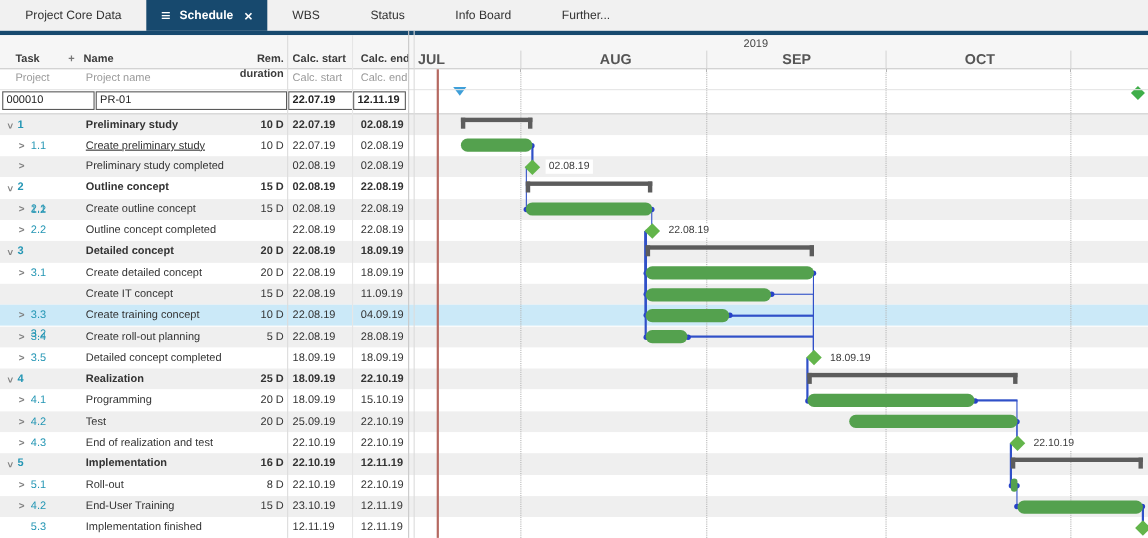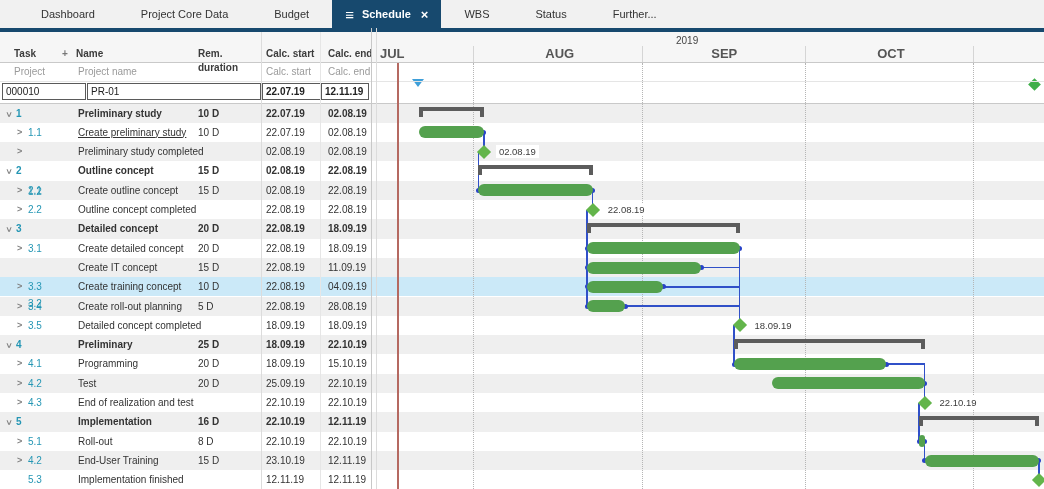--- a/index.html
+++ b/index.html
@@ -41,47 +41,44 @@
   .dia{position:absolute;width:10px;height:10px;transform:rotate(45deg);}
   .mlabel{position:absolute;height:13px;line-height:13px;font-size:9.5px;color:#3C3C3C;background:#fff;padding:0 3px;}
   .tri{position:absolute;width:0;height:0;border-left:6px solid transparent;border-right:6px solid transparent;}
 
   
   .cell{position:absolute;height:19px;line-height:19px;font-size:10px;color:#333;white-space:nowrap;}
   .chev{color:#808080;font-size:9px;font-weight:bold;}
   .chev.down{display:inline-block;transform:rotate(90deg);transform-origin:50% 55%;}
   .tnum{color:#2496B4;}
   .bold{font-weight:bold;}
-  .dur{text-align:left;width:60px;}
+  .dur{text-align:right;width:60px;}
 </style>
 </head>
 <body>
 
 <div id="app">
 
   <div id="tabbar">
-      <div class="tab first">
-        <div>Dashboard</div>
-      </div>
       <div class="tab">
         <div>Project Core Data</div>
-      </div>
-      <div class="tab">
-        <div>Budget</div>
       </div>
       <div class="tab active">
         <div class="burger">≡</div>
         <div>Schedule</div>
         <div class="close">×</div>
       </div>
       <div class="tab">
         <div>WBS</div>
       </div>
       <div class="tab">
         <div>Status</div>
+      </div>
+      <div class="tab">
+        <div>Info Board</div>
       </div>
       <div class="tab">
         <div>Further...</div>
       </div>
     </div>
   <div id="tabunderline"></div>
 
   <div id="headband"></div>
 
   <div class="hcell" style="left:14px;">Task</div>
@@ -306,21 +303,21 @@
       <div class="cell dur" style="left: 198px; top: 296.5px;">5 D</div>
       <div class="cell" style="left: 266px; top: 296.5px;">22.08.19</div>
       <div class="cell" style="left: 328px; top: 296.5px;">28.08.19</div>
       <div class="cell chev" style="left: 17px; top: 315.8px;">&gt;</div>
       <div class="cell tnum" style="left: 28px; top: 315.8px;">3.5</div>
       <div class="cell" style="left: 78px; top: 315.8px;">Detailed concept completed</div>
       <div class="cell" style="left: 266px; top: 315.8px;">18.09.19</div>
       <div class="cell" style="left: 328px; top: 315.8px;">18.09.19</div>
       <div class="cell chev down" style="left: 5px; top: 335.1px;">&gt;</div>
       <div class="cell tnum bold" style="left: 16px; top: 335.1px;">4</div>
-      <div class="cell bold" style="left: 78px; top: 335.1px;">Preliminary</div>
+      <div class="cell bold" style="left: 78px; top: 335.1px;">Realization</div>
       <div class="cell dur bold" style="left: 198px; top: 335.1px;">25 D</div>
       <div class="cell bold" style="left: 266px; top: 335.1px;">18.09.19</div>
       <div class="cell bold" style="left: 328px; top: 335.1px;">22.10.19</div>
       <div class="cell chev" style="left: 17px; top: 354.4px;">&gt;</div>
       <div class="cell tnum" style="left: 28px; top: 354.4px;">4.1</div>
       <div class="cell" style="left: 78px; top: 354.4px;">Programming</div>
       <div class="cell dur" style="left: 198px; top: 354.4px;">20 D</div>
       <div class="cell" style="left: 266px; top: 354.4px;">18.09.19</div>
       <div class="cell" style="left: 328px; top: 354.4px;">15.10.19</div>
       <div class="cell chev" style="left: 17px; top: 373.7px;">&gt;</div>

